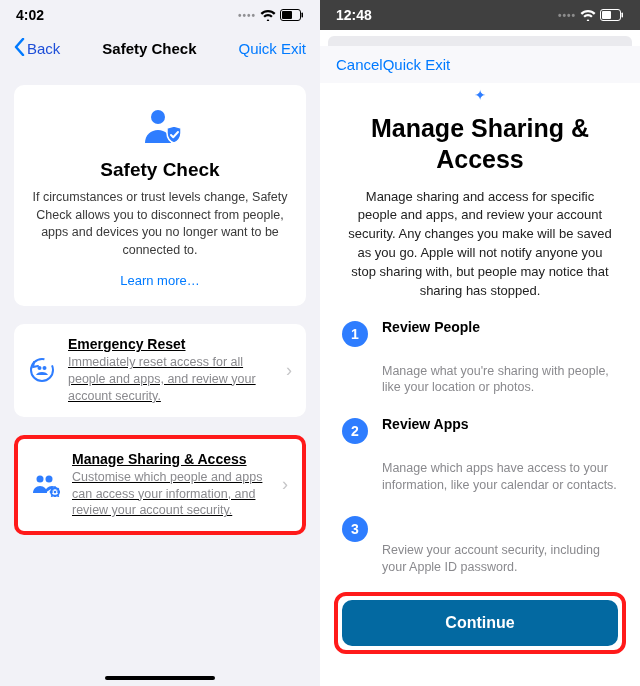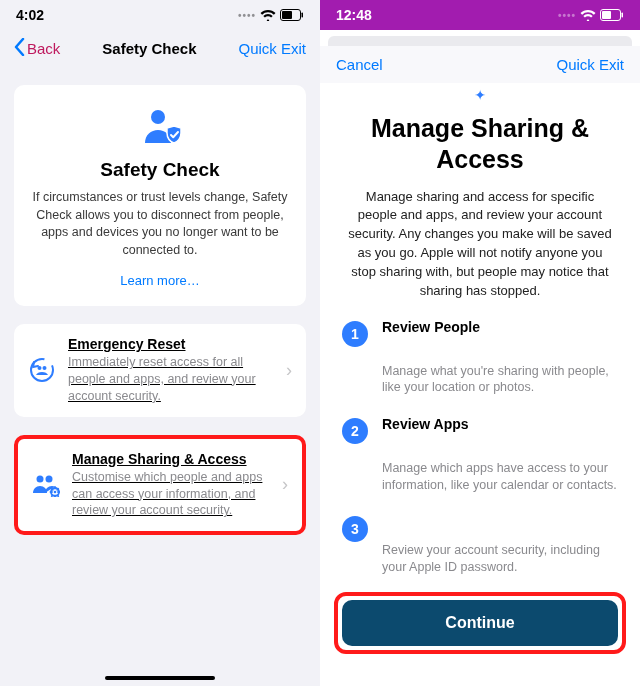--- a/index.html
+++ b/index.html
@@ -3,29 +3,29 @@
   <meta charset="utf-8">
   <style>
     * { box-sizing: border-box; margin: 0; padding: 0; font-family: -apple-system, BlinkMacSystemFont, "Segoe UI", sans-serif; }
     body { display: flex; width: 640px; height: 686px; background: #fff; }
     .phone { width: 320px; height: 686px; display: flex; flex-direction: column; position: relative; }
     .phone-left { background: #f2f2f7; }
     .phone-right { background: #fff; }
 
     
     .status-bar { height: 30px; display: flex; justify-content: space-between; align-items: center; padding: 0 16px; font-size: 14px; font-weight: 600; }
-    .status-bar.dark { background: #a21caf; color: #fff; }
+    .status-bar.dark { background: #404040; color: #fff; }
     .status-bar.light { color: #000; }
     .sb-right { display: flex; align-items: center; gap: 4px; }
     .sb-dots { font-size: 10px; letter-spacing: 1px; opacity: 0.4; }
     .wifi-icon svg, .battery-icon svg { display: block; }
 
     
     .nav-left { display: flex; justify-content: space-between; align-items: center; padding: 8px 14px; font-size: 15px; }
-    .nav-back { color: #be185d; display: flex; align-items: center; gap: 2px; }
+    .nav-back { color: #1d4ed8; display: flex; align-items: center; gap: 2px; }
     .nav-title { font-weight: 600; color: #000; }
     .nav-quick { color: #007aff; }
 
     
     .card { background: #fff; margin: 18px 14px 0 14px; border-radius: 10px; padding: 22px 16px 18px 16px; text-align: center; }
     .card-icon-wrap svg { display: block; margin: 0 auto; }
     .card-title { font-size: 19px; font-weight: 700; margin-top: 12px; margin-bottom: 8px; }
     .card-body { font-size: 12.5px; color: #3a3a3a; line-height: 1.4; }
     .learn-more { color: #007aff; font-size: 13px; margin-top: 14px; }
 
@@ -37,35 +37,35 @@
     .opt-title { font-weight: 600; font-size: 14px; margin-bottom: 2px; }
     .opt-sub { font-size: 12.5px; color: #8a8a8e; line-height: 1.35; }
     .chevron { color: #c6c6c8; font-size: 18px; }
 
     
     .home-indicator { position: absolute; bottom: 6px; left: 50%; transform: translateX(-50%); width: 110px; height: 4px; background: #000; border-radius: 3px; }
 
     
     .sheet-grab { margin-top: 6px; }
     .sheet-grab-inner { height: 10px; background: #eaeaee; border-radius: 6px 6px 0 0; margin: 0 8px; }
-    .nav-right { display: flex; justify-content: space-between; align-items: center; padding: 10px 16px; font-size: 15px; background:#f8f8fb;}
+    .nav-right { display: flex; align-items: center; padding: 10px 16px; font-size: 15px; background:#f8f8fb;}
     .nav-cancel, .nav-quick-r { color: #007aff; }
 
     .hero-icon { text-align:center; margin-top: 4px; color:#2e7dff; font-size:14px; }
     .big-title { font-size: 25px; font-weight: 800; text-align: center; margin-top: 10px; line-height: 1.25; padding: 0 20px; }
     .big-body { font-size: 13px; text-align: center; color: #222; line-height: 1.45; padding: 12px 26px 0 26px; }
 
     .steps { padding: 18px 22px 0 22px; display: flex; flex-direction: column; gap: 20px; }
     .step { display: flex; gap: 14px; align-items: flex-start; }
     .step-num { width: 26px; height: 26px; border-radius: 50%; background: #2e7dff; color: #fff; font-size: 14px; font-weight: 600; display:flex; align-items:center; justify-content:center; flex-shrink:0; margin-top:2px;}
     .step-title { font-size: 14px; font-weight: 600; margin-bottom: 2px; }
     .step-sub { font-size: 12.5px; color: #8a8a8e; line-height: 1.35; margin-top: 28px; }
 
     .continue-wrap { margin: 16px 14px 0 14px; border: 4px solid #ff1a1a; border-radius: 12px; padding: 4px; }
-    .continue-btn { background: #0c4a6e; color: #fff; font-size: 16px; font-weight: 600; width: 100%; padding: 14px 0; border-radius: 10px; border: none; text-align: center; }
+    .continue-btn { background: #0369a1; color: #fff; font-size: 16px; font-weight: 600; width: 100%; padding: 14px 0; border-radius: 10px; border: none; text-align: center; }
   </style>
 </head>
 <body>
 
 <div class="phone phone-left">
   <div class="status-bar light">
     <span>4:02</span>
     <div class="sb-right">
       <span class="sb-dots">••••</span>
       <span class="wifi-icon">

